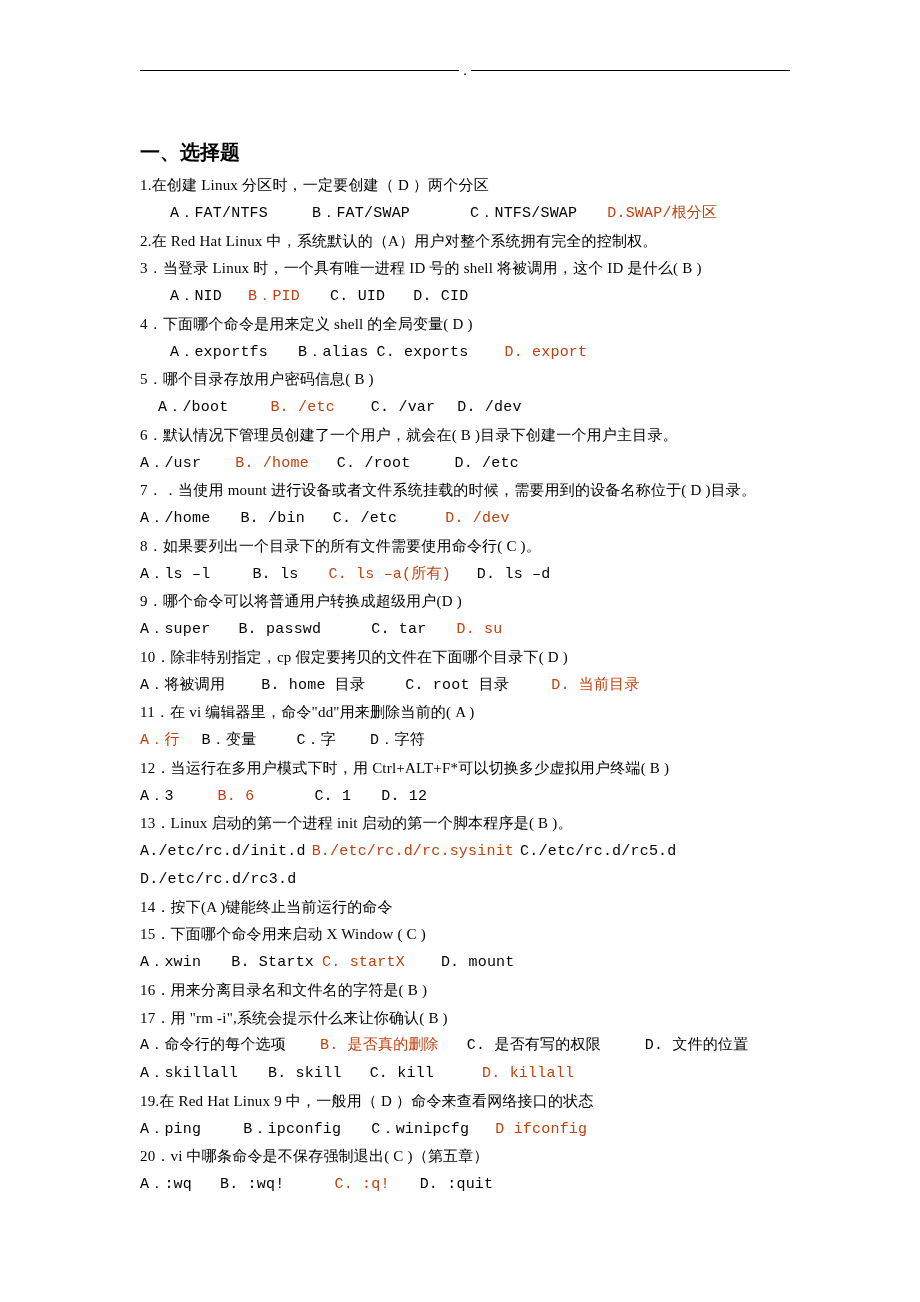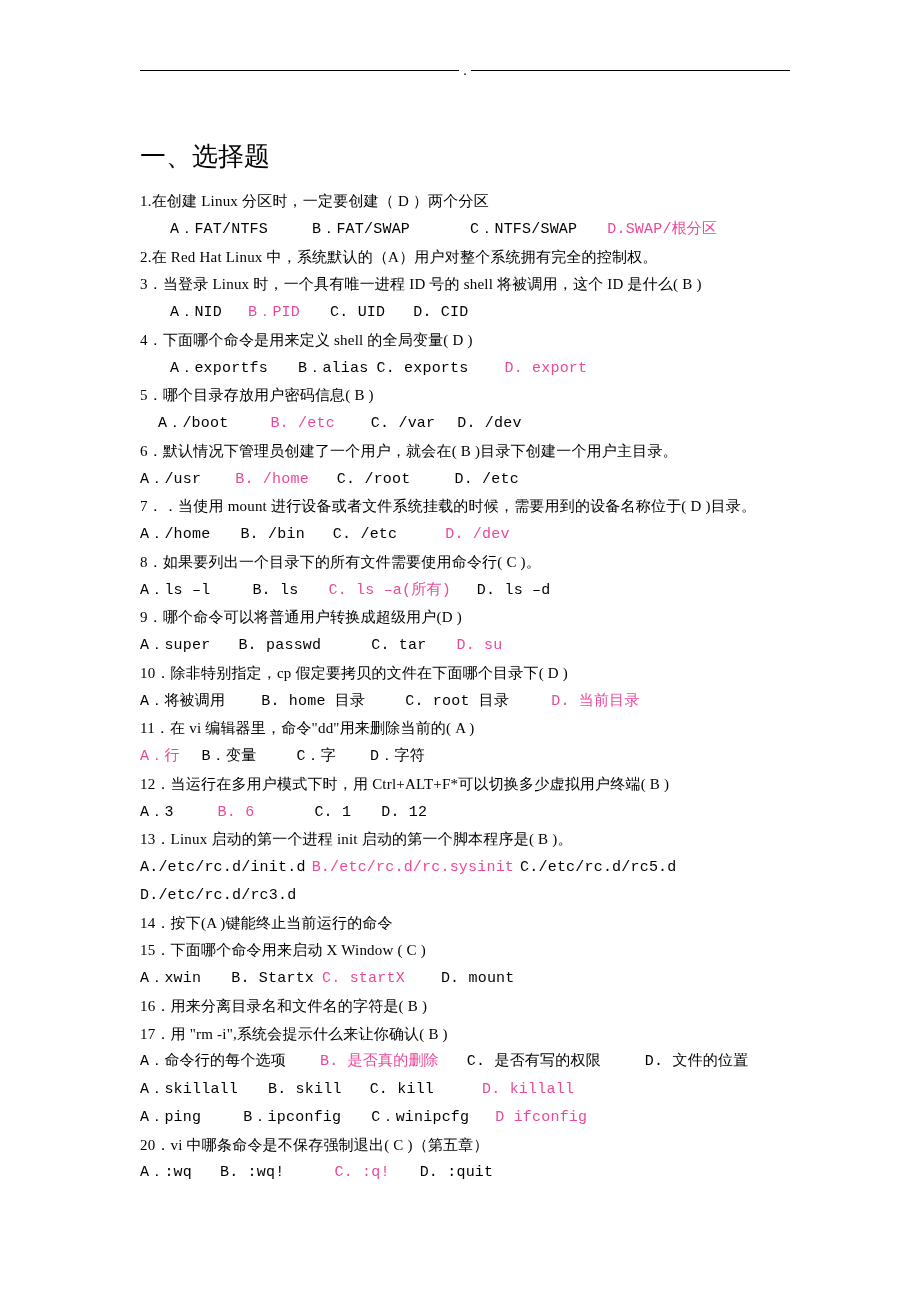--- a/index.html
+++ b/index.html
@@ -24,31 +24,31 @@
     }
     .top-rule .dot {
       position: relative;
       top: -10px;
       background: #fff;
       padding: 0 4px;
       font-size: 14px;
     }
     .section-head {
       font-family: "SimHei", "黑体", sans-serif;
-      font-weight: normal;
-      font-size: 26px;
-      margin: 0 0 14px 0;
+      font-weight: bold;
+      font-size: 20px;
+      margin: 0 0 6px 0;
     }
     .q {
       line-height: 1.85;
       font-size: 15px;
       letter-spacing: 0.2px;
     }
     .red {
-      color: #ec4899;
+      color: #c2410c;
     }
     .mono {
       font-family: "Courier New", "SimSun", monospace;
     }
     .indent1 { padding-left: 2em; }
     .indent2 { padding-left: 1.2em; }
     .gap { display: inline-block; }
   </style>
 </head>
 <body>
@@ -86,18 +86,19 @@
       <div class="q mono "><span>A．3</span><span class="gap" style="width: 44px;"></span><span class="red">B. 6</span><span class="gap" style="width: 60px;"></span><span>C. 1</span><span class="gap" style="width: 30px;"></span><span>D. 12</span></div>
       <div class="q">13．Linux 启动的第一个进程 init 启动的第一个脚本程序是( B  )。</div>
       <div class="q mono "><span>A./etc/rc.d/init.d</span><span class="gap" style="width: 6px;"></span><span class="red">B./etc/rc.d/rc.sysinit</span><span class="gap" style="width: 6px;"></span><span>C./etc/rc.d/rc5.d</span><span class="gap" style="width: 6px;"></span><span>D./etc/rc.d/rc3.d</span></div>
       <div class="q">14．按下(A    )键能终止当前运行的命令</div>
       <div class="q">15．下面哪个命令用来启动 X Window ( C  )</div>
       <div class="q mono "><span>A．xwin</span><span class="gap" style="width: 30px;"></span><span>B. Startx</span><span class="gap" style="width: 8px;"></span><span class="red">C. startX</span><span class="gap" style="width: 36px;"></span><span>D. mount</span></div>
       <div class="q">16．用来分离目录名和文件名的字符是( B  )</div>
       <div class="q">17．用 "rm -i",系统会提示什么来让你确认(  B  )</div>
       <div class="q mono "><span>A．命令行的每个选项</span><span class="gap" style="width: 34px;"></span><span class="red">B. 是否真的删除</span><span class="gap" style="width: 28px;"></span><span>C. 是否有写的权限</span><span class="gap" style="width: 44px;"></span><span>D. 文件的位置</span></div>
       <div class="q mono "><span>A．skillall</span><span class="gap" style="width: 30px;"></span><span>B. skill</span><span class="gap" style="width: 28px;"></span><span>C. kill</span><span class="gap" style="width: 48px;"></span><span class="red">D. killall</span></div>
+      <div class="q">19.在 Red Hat Linux 9 中，一般用（ D  ）命令来查看网络接口的状态</div>
       <div class="q mono "><span>A．ping</span><span class="gap" style="width: 42px;"></span><span>B．ipconfig</span><span class="gap" style="width: 30px;"></span><span>C．winipcfg</span><span class="gap" style="width: 26px;"></span><span class="red">D  ifconfig</span></div>
       <div class="q">20．vi 中哪条命令是不保存强制退出( C  )（第五章）</div>
       <div class="q mono "><span>A．:wq</span><span class="gap" style="width: 28px;"></span><span>B. :wq!</span><span class="gap" style="width: 50px;"></span><span class="red">C. :q!</span><span class="gap" style="width: 30px;"></span><span>D. :quit</span></div>
     </div>
 
 </div>
 
 </body></html>

